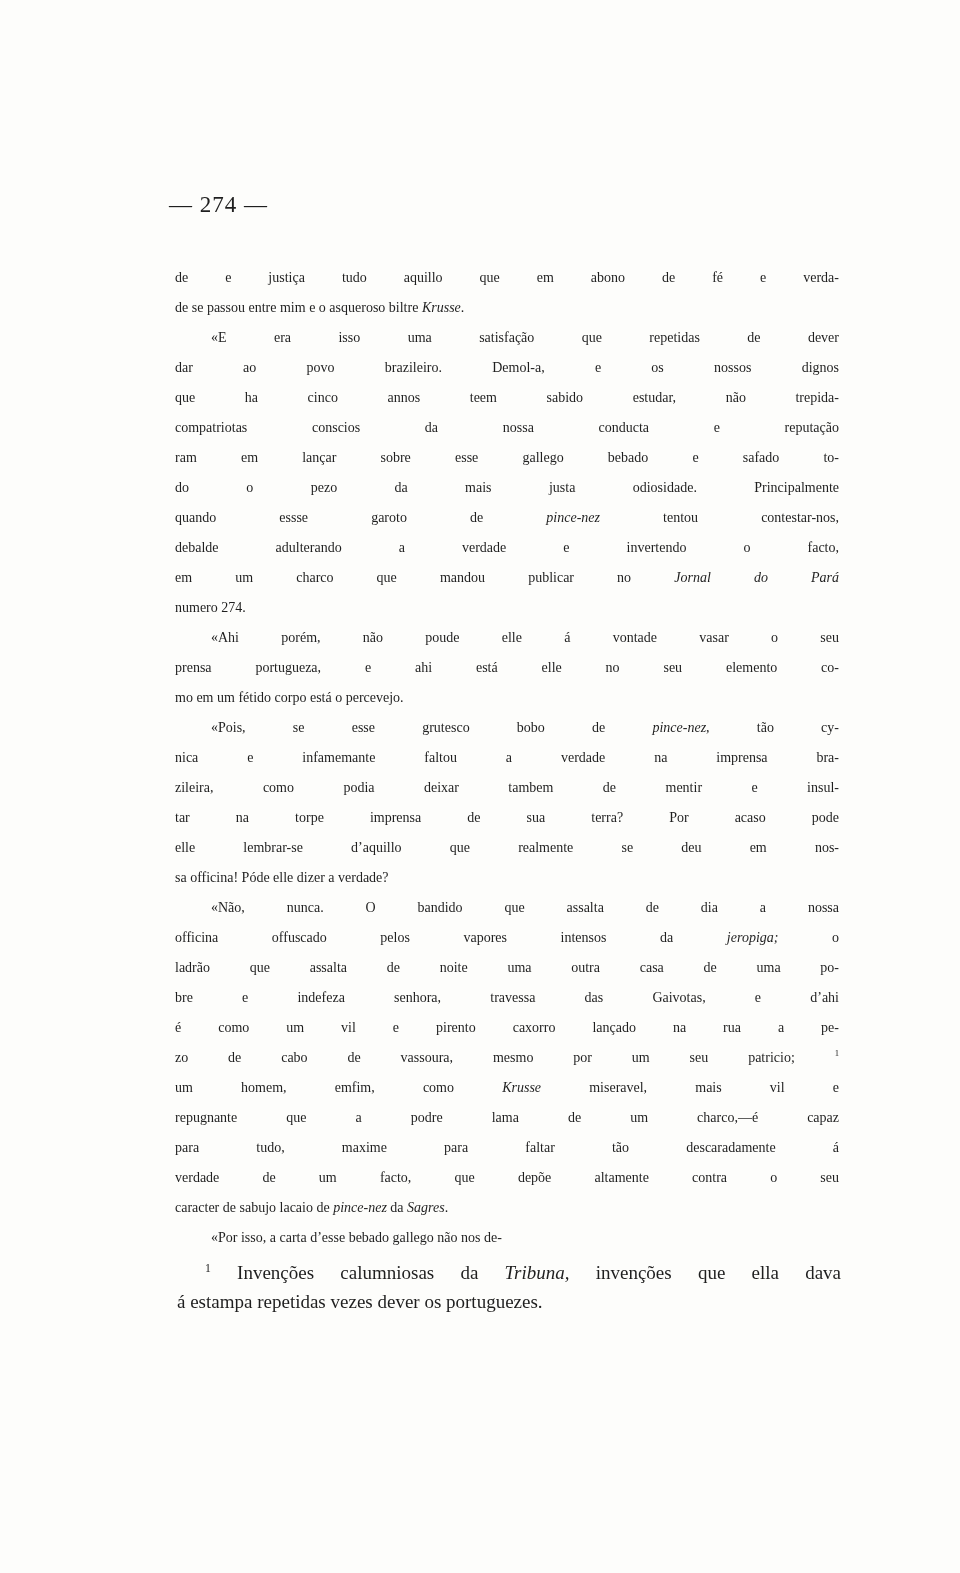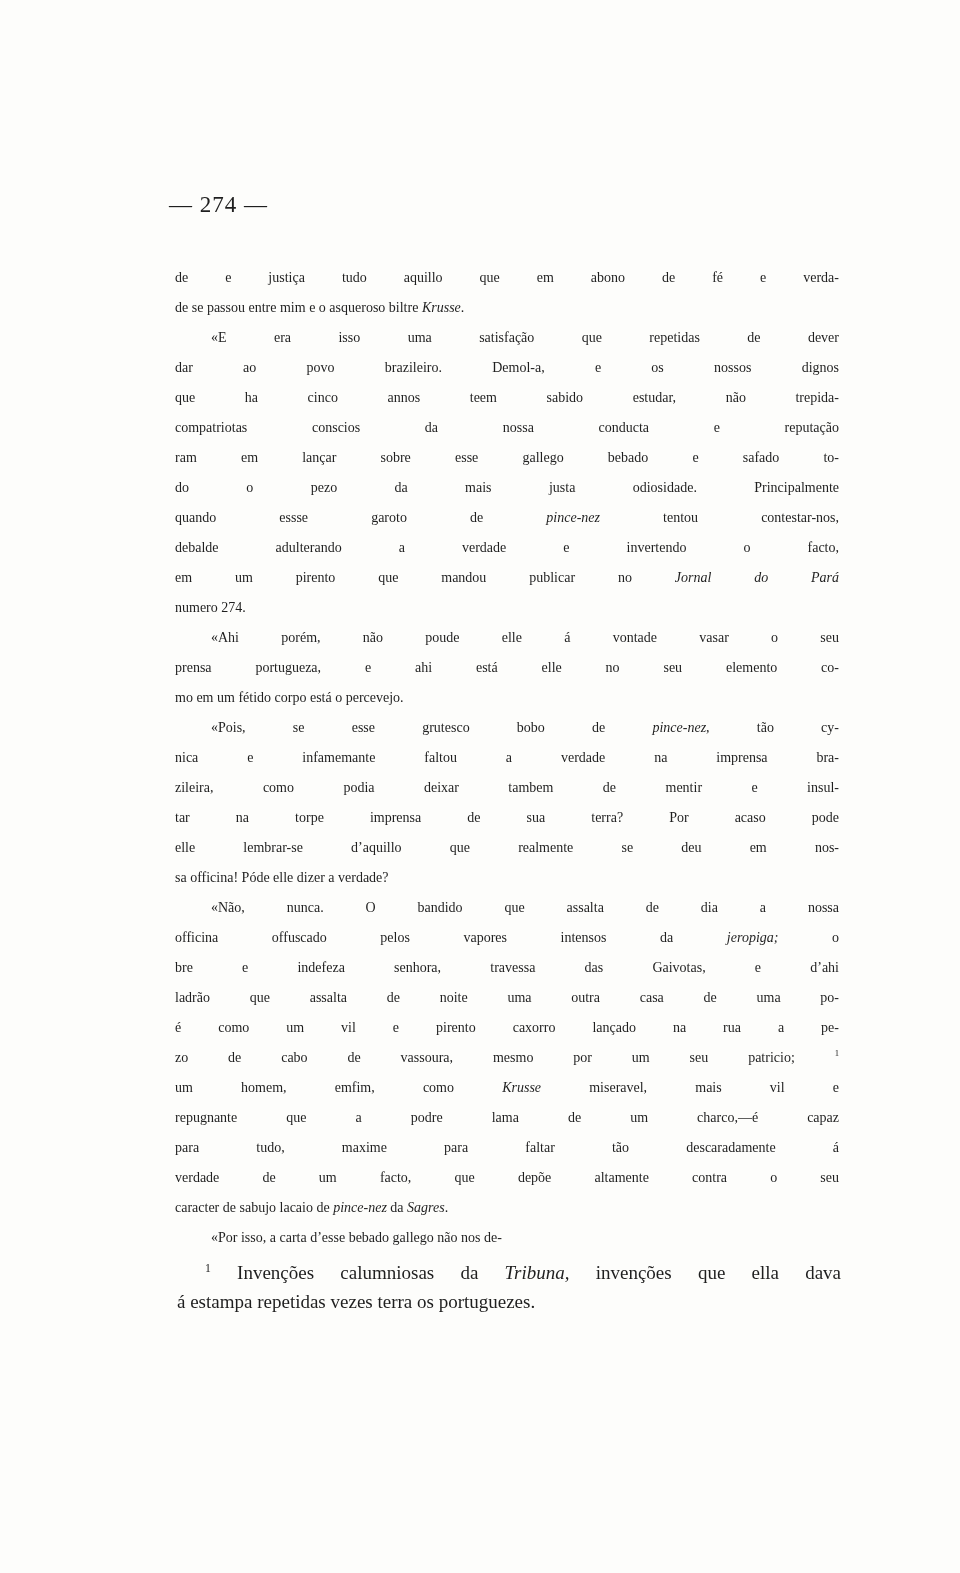--- a/index.html
+++ b/index.html
@@ -78,51 +78,51 @@
       </div>
       <div class="paragraph indent">
         <div class="line j"><span>«E era isso uma satisfação que repetidas de dever</span></div>
         <div class="line j"><span>dar ao povo brazileiro. Demol-a, e os nossos dignos</span></div>
         <div class="line j"><span>que ha cinco annos teem sabido estudar, não trepida-</span></div>
         <div class="line j"><span>compatriotas conscios da nossa conducta e reputação</span></div>
         <div class="line j"><span>ram em lançar sobre esse gallego bebado e safado to-</span></div>
         <div class="line j"><span>do o pezo da mais justa odiosidade. Principalmente</span></div>
         <div class="line j"><span>quando essse garoto de </span><em>pince-nez</em><span> tentou contestar-nos,</span></div>
         <div class="line j"><span>debalde adulterando a verdade e invertendo o facto,</span></div>
-        <div class="line j"><span>em um pirento que mandou publicar no </span><em>Jornal do Pará</em></div>
+        <div class="line j"><span>em um charco que mandou publicar no </span><em>Jornal do Pará</em></div>
         <div class="line plain"><span>numero 274.</span></div>
       </div>
       <div class="paragraph indent">
         <div class="line j"><span>«Ahi porém, não poude elle á vontade vasar o seu</span></div>
         <div class="line j"><span>prensa portugueza, e ahi está elle no seu elemento co-</span></div>
         <div class="line plain"><span>mo em um fétido corpo está o percevejo.</span></div>
       </div>
       <div class="paragraph indent">
         <div class="line j"><span>«Pois, se esse grutesco bobo de </span><em>pince-nez</em><span>, tão cy-</span></div>
         <div class="line j"><span>nica e infamemante faltou a verdade na imprensa bra-</span></div>
         <div class="line j"><span>zileira, como podia deixar tambem de mentir e insul-</span></div>
         <div class="line j"><span>tar na torpe imprensa de sua terra? Por acaso pode</span></div>
         <div class="line j"><span>elle lembrar-se d’aquillo que realmente se deu em nos-</span></div>
         <div class="line plain"><span>sa officina! Póde elle dizer a verdade?</span></div>
       </div>
       <div class="paragraph indent">
         <div class="line j"><span>«Não, nunca. O bandido que assalta de dia a nossa</span></div>
         <div class="line j"><span>officina offuscado pelos vapores intensos da </span><em>jeropiga;</em><span> o</span></div>
+        <div class="line j"><span>ladrão que assalta de noite uma outra casa de uma po-</span></div>
         <div class="line j"><span>bre e indefeza senhora, travessa das Gaivotas, e d’ahi</span></div>
-        <div class="line j"><span>ladrão que assalta de noite uma outra casa de uma po-</span></div>
         <div class="line j"><span>é como um vil e pirento caxorro lançado na rua a pe-</span></div>
         <div class="line j"><span>zo de cabo de vassoura, mesmo por um seu patricio; </span><sup>1</sup></div>
         <div class="line j"><span>um homem, emfim, como </span><em>Krusse</em><span> miseravel, mais vil e</span></div>
         <div class="line j"><span>repugnante que a podre lama de um charco,—é capaz</span></div>
         <div class="line j"><span>para tudo, maxime para faltar tão descaradamente á</span></div>
         <div class="line j"><span>verdade de um facto, que depõe altamente contra o seu</span></div>
         <div class="line plain"><span>caracter de sabujo lacaio de </span><em>pince-nez</em><span> da </span><em>Sagres</em><span>.</span></div>
       </div>
       <div class="paragraph indent">
         <div class="line plain"><span>«Por isso, a carta d’esse bebado gallego não nos de-</span></div>
       </div>
     </div>
 
   <div class="footnote" id="footnote">
       <div class="line j"><sup>1</sup><span> Invenções calumniosas da </span><em>Tribuna,</em><span> invenções que ella dava</span></div>
-      <div class="line plain"><span>á estampa repetidas vezes terra os portuguezes.</span></div>
+      <div class="line plain"><span>á estampa repetidas vezes dever os portuguezes.</span></div>
     </div>
 </div>
 
 </body></html>

